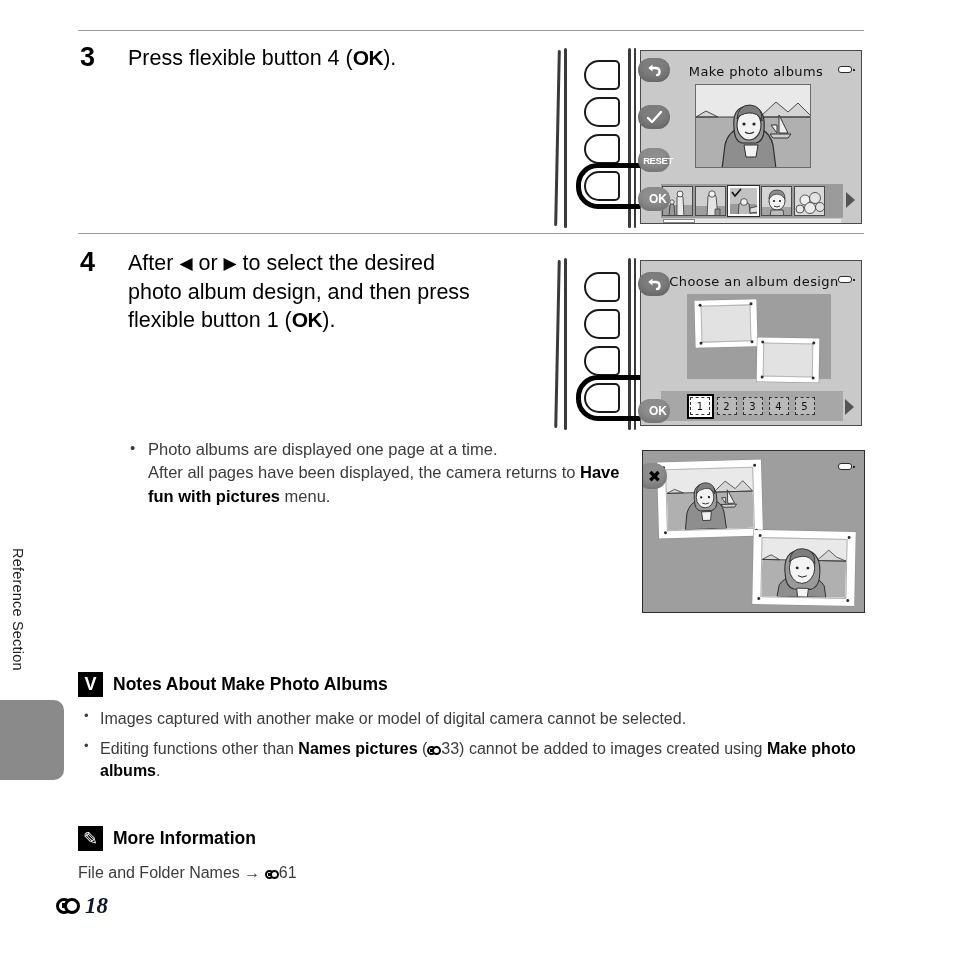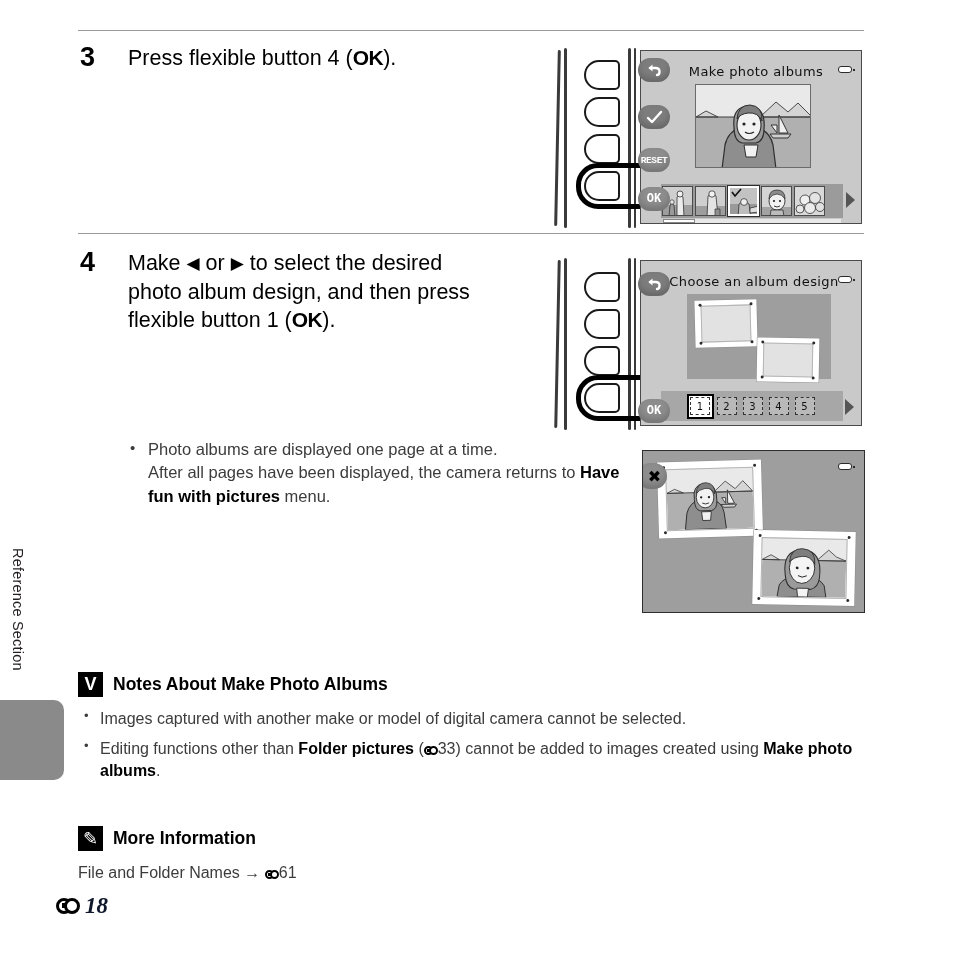--- a/index.html
+++ b/index.html
@@ -103,21 +103,21 @@
   }
   .batt:after{content:"";position:absolute;right:-3.5px;top:1.5px;width:2px;height:2px;background:#2b2b2b;}
 
   
   .skey{
     position:absolute;width:32px;height:24px;background:#7d7d7d;
     border-radius:13px;display:flex;align-items:center;justify-content:center;
     color:#fff;font-weight:bold;box-shadow:inset 0 -4px 6px rgba(0,0,0,.18);
   }
   .skey.lite{background:#8d8d8d;}
-  .skey .lbl{font-size:9.5px;letter-spacing:-.4px;font-family:Liberation Mono, monospace;}
+  .skey .lbl{font-size:9.5px;letter-spacing:-.4px;font-family:Liberation Sans, sans-serif;padding-left:8px;}
   .skey .lbl.ok{font-size:12px;letter-spacing:0;}
 
   
   .pic{position:absolute;background:#d6d6d6;border:1px solid #6b6b6b;box-sizing:border-box;overflow:hidden;}
 
   
   .strip{position:absolute;background:#9b9b9b;display:flex;align-items:center;}
   .thumb{
     width:31px;height:30px;margin:0 1px;background:#bdbdbd;
     border:1px solid #4a4a4a;box-sizing:border-box;overflow:hidden;position:relative;
@@ -160,42 +160,42 @@
   <div class="rule r1"></div>
   <div class="rule r2"></div>
 
   <div class="step-num" style="left:80px;top:42px;">3</div>
   <div class="step-body" style="left:128px;top:44px;width:400px;">
     <span>Press flexible button 4 (</span><span class="ok-glyph">OK</span><span>).</span>
   </div>
 
   <div class="step-num" style="left:80px;top:247px;">4</div>
   <div class="step-body" style="left:128px;top:249px;width:400px;">
-    <span>Make </span><span class="tri">◀</span><span> or </span><span class="tri">▶</span><span> to select the desired</span><br>
+    <span>After </span><span class="tri">◀</span><span> or </span><span class="tri">▶</span><span> to select the desired</span><br>
     <span>photo album design, and then press</span><br>
     <span>flexible button 1 (</span><span class="ok-glyph">OK</span><span>).</span>
   </div>
 
   <div class="bullets">
     <div class="li">
       <span>Photo albums are displayed one page at a time.</span><br>
       <span>After all pages have been displayed, the camera returns to </span><b>Have fun with pictures</b><span> menu.</span>
     </div>
   </div>
 
   <div class="sec" style="top:672px;">
     <div class="sec-head">
       <div class="sec-icon">V</div>
       <div class="sec-title">Notes About Make Photo Albums</div>
     </div>
     <div class="li">
       <span>Images captured with another make or model of digital camera cannot be selected.</span>
     </div>
     <div class="li">
-      <span>Editing functions other than </span><b>Folder pictures</b><span> (</span><span class="esym small"><i></i></span><span>33</span><span>) cannot be added to images created using </span><b>Make photo albums</b><span>.</span>
+      <span>Editing functions other than </span><b>Names pictures</b><span> (</span><span class="esym small"><i></i></span><span>33</span><span>) cannot be added to images created using </span><b>Make photo albums</b><span>.</span>
     </div>
   </div>
 
   <div class="sec" style="top:826px;">
     <div class="sec-head">
       <div class="sec-icon">✎</div>
       <div class="sec-title">More Information</div>
     </div>
     <div class="plain">
       <span>File and Folder Names </span><span>→</span>

